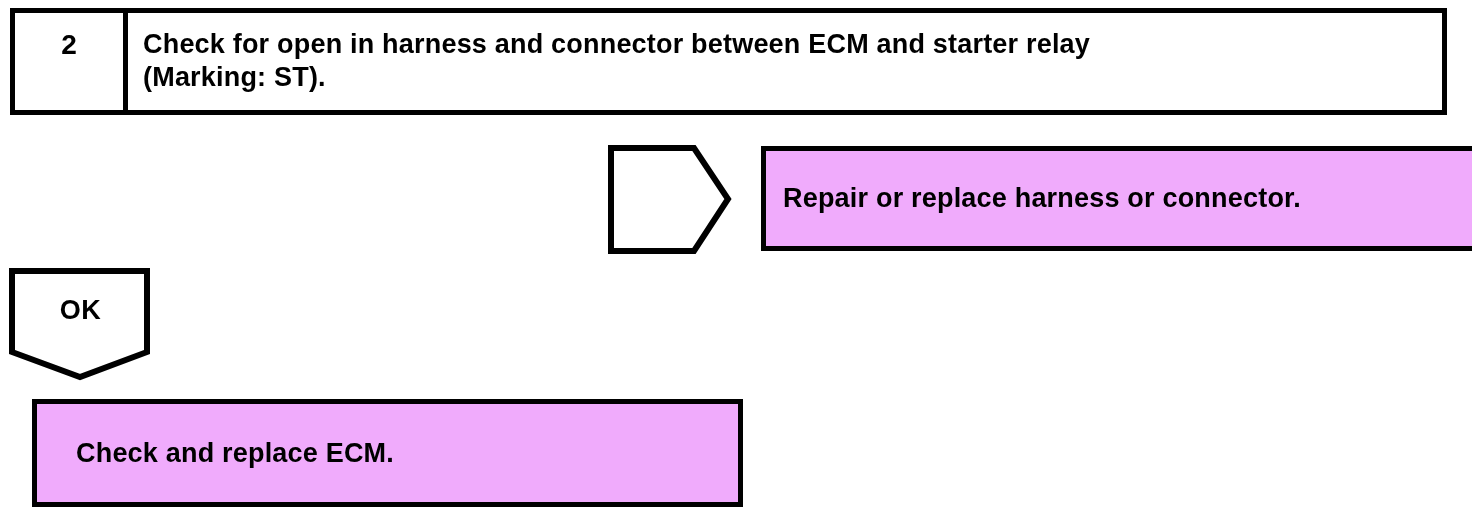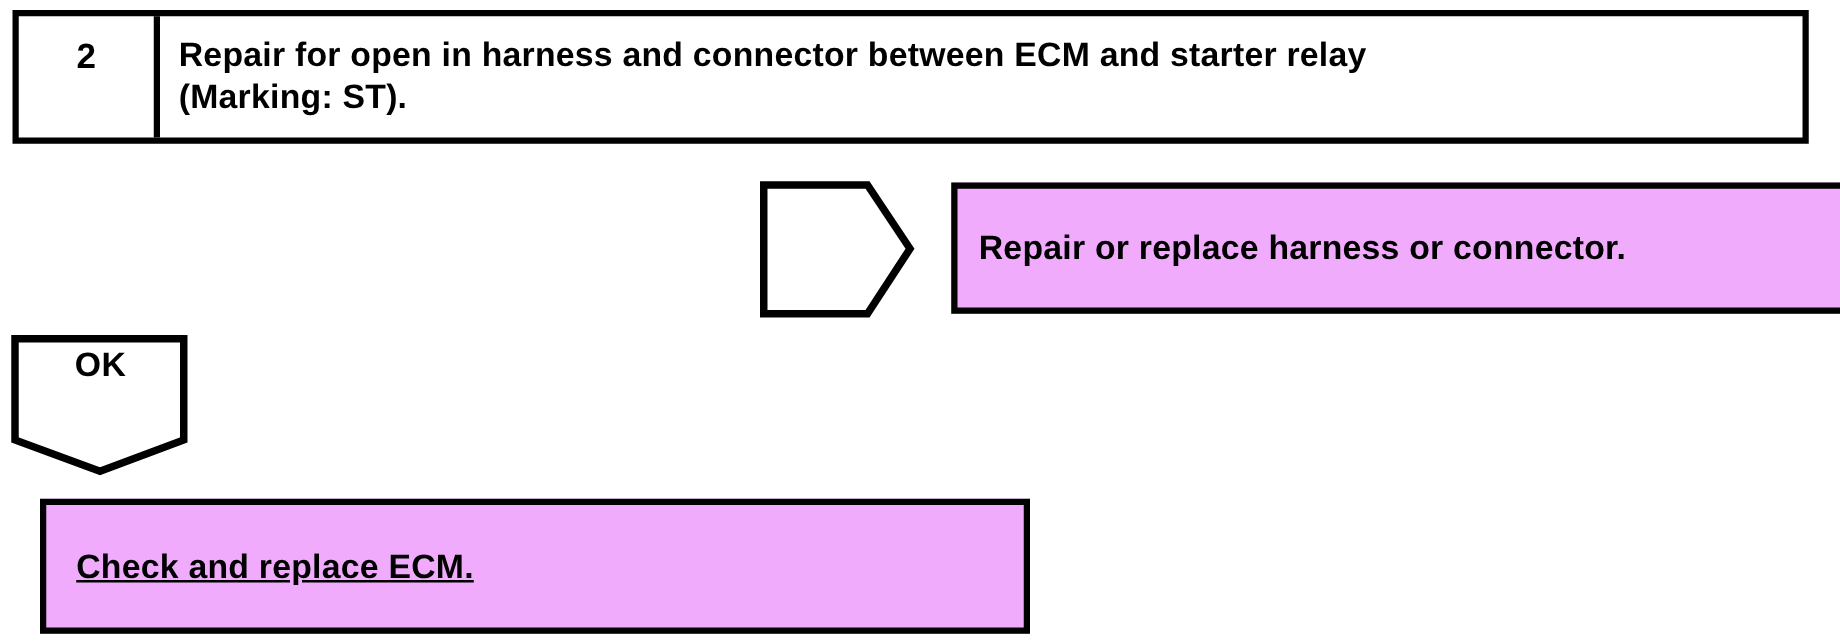--- a/index.html
+++ b/index.html
@@ -57,55 +57,54 @@
     align-items: center;
     justify-content: center;
     font-size: 27px;
     letter-spacing: 0.5px;
   }
 
   .ng-arrow { left: 606px; top: 143px; width: 127px; height: 113px; }
   .ng-label { left: 606px; top: 143px; width: 92px; height: 113px; }
 
   .ok-arrow { left: 8px; top: 266px; width: 145px; height: 117px; }
-  .ok-label { left: 8px; top: 248px; width: 145px; height: 88px; }
+  .ok-label { left: 8px; top: 266px; width: 145px; height: 88px; }
 
   
   .action-box {
     position: absolute;
     border: 5px solid #000000;
     background: #f0abfc;
     display: flex;
     align-items: center;
     font-size: 27px;
     letter-spacing: 0.2px;
     margin-left: 24px;
   }
   .ng-action-box {
     left: 737px; top: 146px;
     width: 716px; height: 105px;
     padding-left: 17px;
   }
   .ok-action-box {
     left: 8px; top: 399px;
-    width: 792px; height: 108px;
-    padding-left: 24px;
-    text-decoration: underline;
+    width: 711px; height: 108px;
+    padding-left: 39px;
   }
 </style>
 </head>
 <body>
 
 <div class="canvas">
 
   <div class="step-box">
     <div class="step-number-cell">
       <span>2</span>
     </div>
-    <div class="step-instruction">Repair for open in harness and connector between ECM and starter relay
+    <div class="step-instruction">Check for open in harness and connector between ECM and starter relay
 (Marking: ST).</div>
   </div>
 
   <svg class="connector-svg ng-arrow" viewBox="0 0 127 113" aria-hidden="true">
     <polygon points="5,5 88,5 122,56 88,108 5,108"></polygon>
   </svg>
 
   <div class="action-box ng-action-box">
     <span>Repair or replace harness or connector.</span>
   </div>

